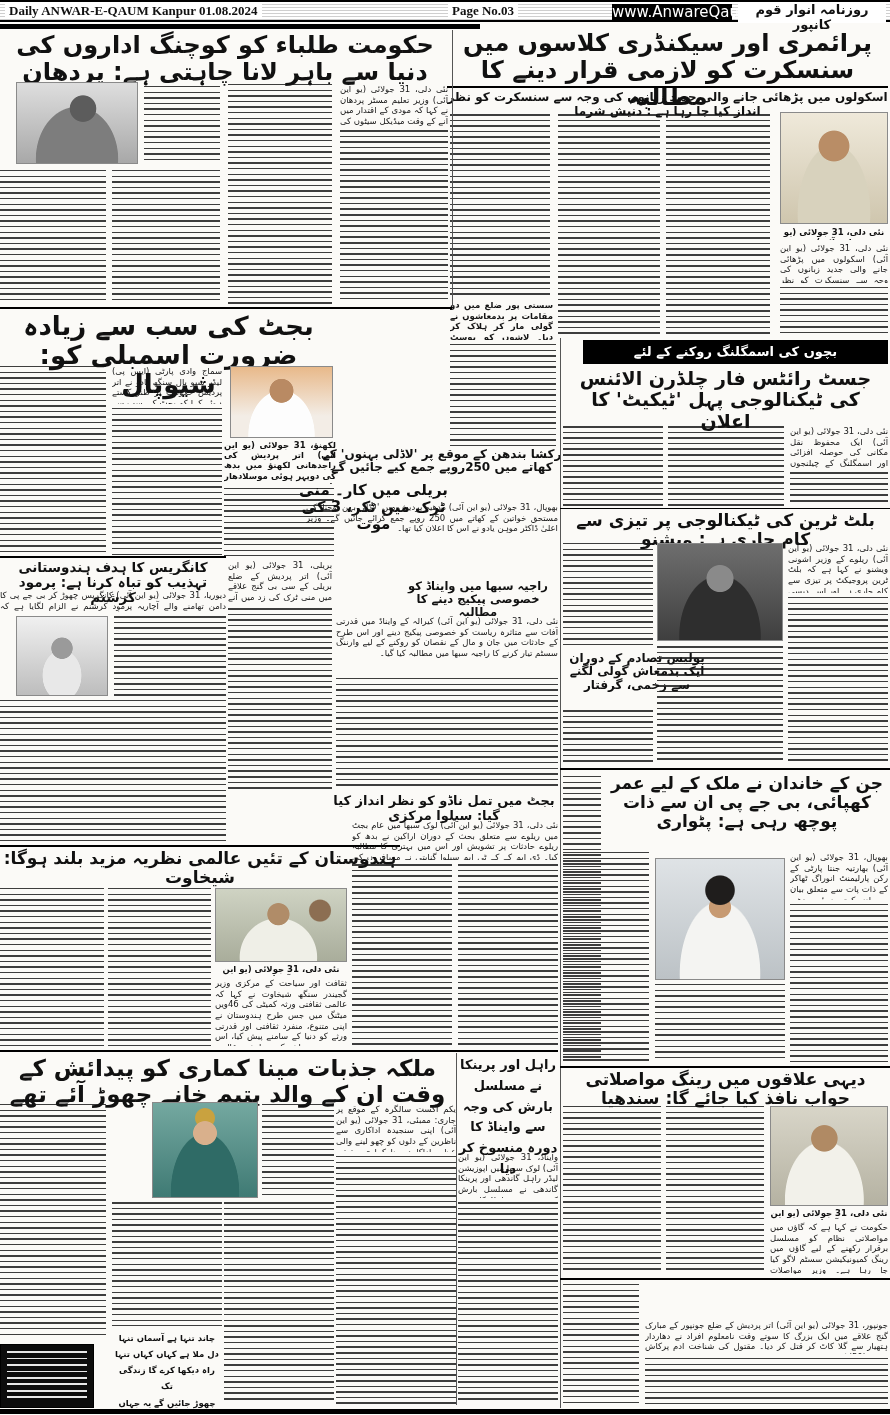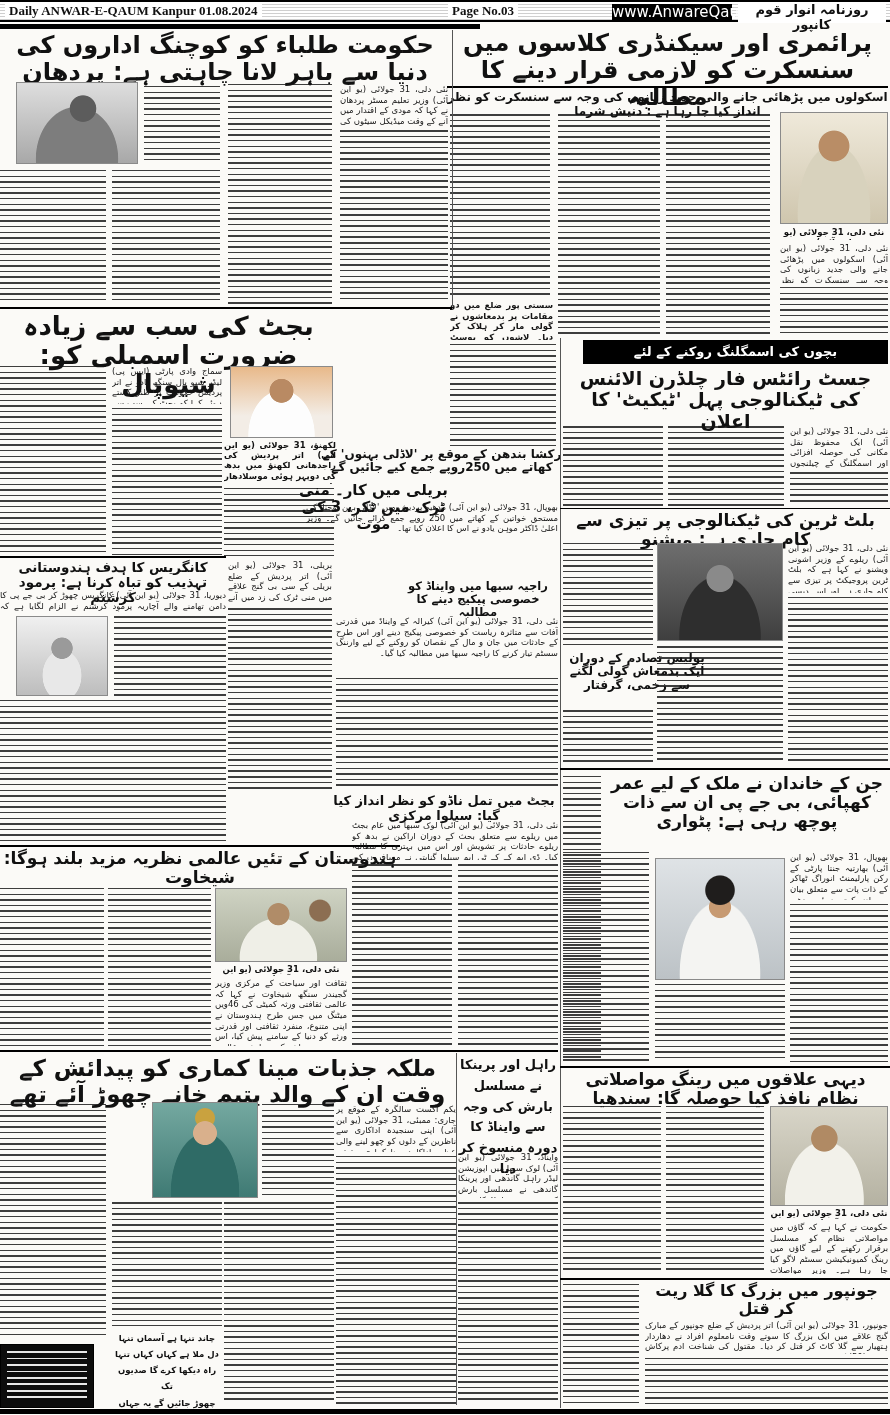--- a/index.html
+++ b/index.html
@@ -114,21 +114,21 @@
   <div class="abs hl" style="left:0;top:1056px;width:455px;height:42px;font-size:23px;">ملکہ جذبات مینا کماری کو پیدائش کے وقت ان کے والد یتیم خانے چھوڑ آئے تھے</div>
   <div class="abs photo" style="left:152px;top:1102px;width:106px;height:96px;background:radial-gradient(circle at 50% 32%,#d9b08c 0 14%,rgba(0,0,0,0) 15%),radial-gradient(circle at 50% 16%,#c9a23f 0 10%,rgba(0,0,0,0) 11%),radial-gradient(ellipse at 50% 95%,#2f6b66 0 46%,rgba(0,0,0,0) 47%),linear-gradient(#74a8a0,#3f7a74);"></div>
   <div class="abs lead" style="left:336px;top:1104px;width:120px;height:48px;">یکم اگست سالگرہ کے موقع پر جاری: ممبئی، 31 جولائی (یو این آئی) اپنی سنجیدہ اداکاری سے ناظرین کے دلوں کو چھو لینے والی عظیم اداکارہ مینا کماری حقیقی زندگی میں 1939، 1952، 1962 کے ادوار سے جڑی رہیں۔</div>
   <div class="abs greek" style="left:336px;top:1156px;width:120px;height:248px;"></div>
   <div class="abs greek" style="left:262px;top:1104px;width:72px;height:94px;"></div>
   <div class="abs greek" style="left:224px;top:1202px;width:110px;height:202px;"></div>
   <div class="abs greek" style="left:112px;top:1202px;width:110px;height:124px;"></div>
   <div class="abs poem" style="left:112px;top:1330px;width:110px;height:72px;">
     <div>چاند تنہا ہے آسماں تنہا</div>
     <div>دل ملا ہے کہاں کہاں تنہا</div>
-    <div>راہ دیکھا کرے گا صدیوں تک</div>
+    <div>راہ دیکھا کرے گا زندگی تک</div>
     <div>چھوڑ جائیں گے یہ جہاں تنہا</div>
   </div>
   <div class="abs greek" style="left:0px;top:1104px;width:106px;height:234px;"></div>
   <div class="abs quote-black" style="left:0px;top:1344px;width:94px;height:64px;">
       <div class="stripes"></div>
     </div>
 
   <div class="abs vrule" style="left:560px;top:338px;height:1070px;"></div>
 
   <div class="abs kicker" style="left:583px;top:340px;width:305px;height:24px;">بچوں کی اسمگلنگ روکنے کے لئے</div>
@@ -151,28 +151,27 @@
 
   <div class="abs hl hl-med" style="left:606px;top:774px;width:282px;height:74px;">جن کے خاندان نے ملک کے لیے عمر کھپائی، بی جے پی ان سے ذات پوچھ رہی ہے: پٹواری</div>
   <div class="abs greek" style="left:563px;top:776px;width:38px;height:286px;"></div>
   <div class="abs greek" style="left:563px;top:852px;width:86px;height:210px;"></div>
   <div class="abs lead" style="left:790px;top:852px;width:98px;height:48px;">بھوپال، 31 جولائی (یو این آئی) بھارتیہ جنتا پارٹی کے رکن پارلیمنٹ انوراگ ٹھاکر کے ذات پات سے متعلق بیان پر طنز کرتے ہوئے مدھیہ پردیش کانگریس کے صدر جیتو پٹواری نے آج کہا کہ بھارتیہ جنتا پارٹی راہل گاندھی کی ذات جاننا چاہتی ہے۔</div>
   <div class="abs greek" style="left:790px;top:904px;width:98px;height:158px;"></div>
   <div class="abs photo" style="left:655px;top:858px;width:130px;height:122px;background:radial-gradient(circle at 50% 26%,#1f1d1c 0 13%,rgba(0,0,0,0) 14%),radial-gradient(circle at 50% 40%,#c79a72 0 11%,rgba(0,0,0,0) 12%),radial-gradient(ellipse at 50% 96%,#f4f4f2 0 44%,rgba(0,0,0,0) 45%),linear-gradient(#dfe3e6,#bcc2c6);"></div>
   <div class="abs greek" style="left:655px;top:984px;width:130px;height:78px;"></div>
   <div class="abs rule" style="left:560px;top:1066px;width:330px;height:2px;"></div>
 
-  <div class="abs hl hl-med" style="left:563px;top:1070px;width:325px;height:30px;">دیہی علاقوں میں رینگ مواصلاتی نظام نافذ کیا حوصلہ گا: سندھیا</div>
+  <div class="abs hl hl-med" style="left:563px;top:1070px;width:325px;height:30px;">دیہی علاقوں میں رینگ مواصلاتی جواب نافذ کیا جائے گا: سندھیا</div>
   <div class="abs photo" style="left:770px;top:1106px;width:118px;height:100px;background:radial-gradient(circle at 46% 32%,#b08a64 0 14%,rgba(0,0,0,0) 15%),radial-gradient(ellipse at 46% 95%,#f2f1ea 0 44%,rgba(0,0,0,0) 45%),linear-gradient(#d8d5c8,#b5b2a2);"></div>
   <div class="abs cap" style="left:770px;top:1208px;width:118px;height:12px;">نئی دلی، 31 جولائی (یو این آئی)</div>
   <div class="abs lead" style="left:770px;top:1222px;width:118px;height:52px;">حکومت نے کہا ہے کہ گاؤں میں مواصلاتی نظام کو مسلسل برقرار رکھنے کے لیے گاؤں میں رینگ کمیونیکیشن سسٹم لاگو کیا جا رہا ہے۔ وزیر مواصلات جیوترادتیہ سندھیا نے بدھ کے روز لوک سبھا میں ایک ضمنی سوال کے جواب میں یہ کہا۔ حکومت نے 22 ہزار کروڑ روپے کا التزام کیا ہے۔</div>
   <div class="abs greek" style="left:666px;top:1106px;width:98px;height:168px;"></div>
   <div class="abs greek" style="left:563px;top:1106px;width:98px;height:168px;"></div>
   <div class="abs rule" style="left:560px;top:1278px;width:330px;height:2px;"></div>
 
   <div class="abs greek" style="left:563px;top:1284px;width:76px;height:120px;"></div>
-  <div class="abs hl" style="left:645px;top:1282px;width:243px;height:34px;font-size:16px;">جونپور میں بزرگ کا گلا ریت کر قتل</div>
   <div class="abs lead" style="left:645px;top:1320px;width:243px;height:34px;">جونپور، 31 جولائی (یو این آئی) اتر پردیش کے ضلع جونپور کے مبارک گنج علاقے میں ایک بزرگ کا سوتے وقت نامعلوم افراد نے دھاردار ہتھیار سے گلا کاٹ کر قتل کر دیا۔ مقتول کی شناخت ادم پرکاش مشرا (50) کے طور پر ہوئی۔</div>
   <div class="abs greek" style="left:645px;top:1358px;width:243px;height:46px;"></div>
 
   <div class="abs rule" style="left:0;top:1409px;width:890px;height:5px;"></div>
 
 </div>
 
 </body></html>

